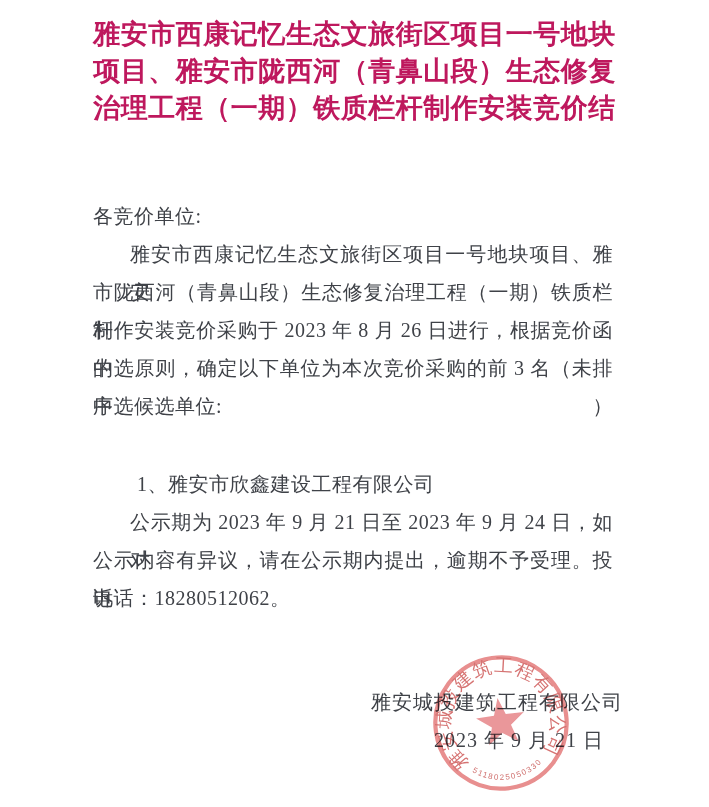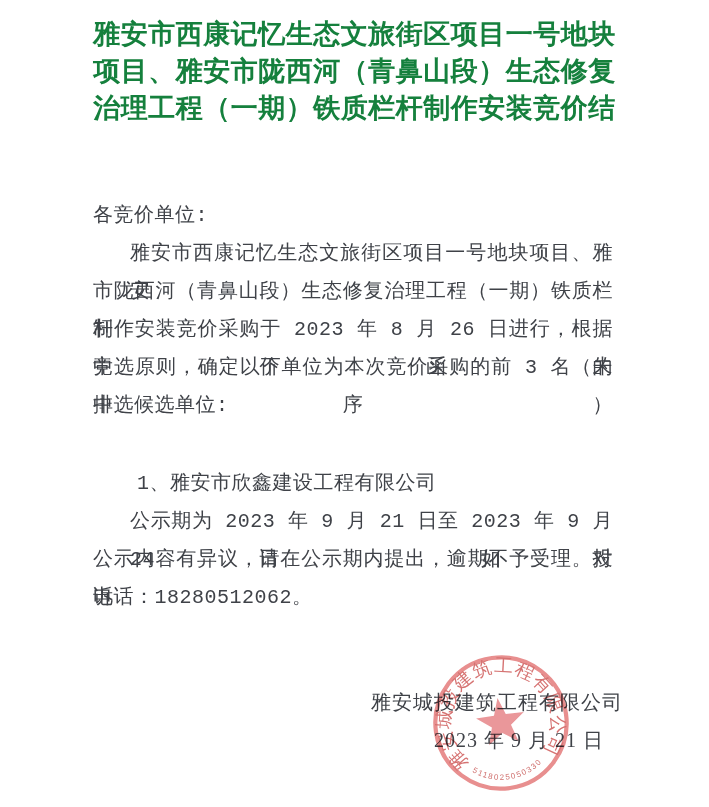--- a/index.html
+++ b/index.html
@@ -10,29 +10,29 @@
     overflow:hidden;
     font-family:"Liberation Serif", serif;
   }
   .title {
     position:absolute; top:16px; left:40px; right:40px;
     text-align:center;
     font-family:"Liberation Sans", sans-serif;
     font-weight:bold;
     font-size:27px; line-height:37px;
     letter-spacing:0.5px;
-    color:#15803d;
+    color:#be185d;
   }
   .body-text {
     position:absolute; top:197px; left:93px; width:520px;
     font-size:20px; line-height:38px;
     letter-spacing:0.5px;
     color:#3f4248;
   }
-  .bline { height:38px; white-space:nowrap;font-family:Liberation Mono, monospace; }
+  .bline { height:38px; white-space:nowrap; }
   .fill  { white-space:normal; text-align:justify; text-align-last:justify; }
   .ind   { padding-left:37px; }
   .ind.fill { padding-left:37px; width:483px; }
   .ind-list { padding-left:44px;margin-top:40px; }
   .signature-line {
     position:absolute;
     font-size:20px; line-height:30px;
     letter-spacing:1px;
     color:#3f4248;
     white-space:nowrap;

